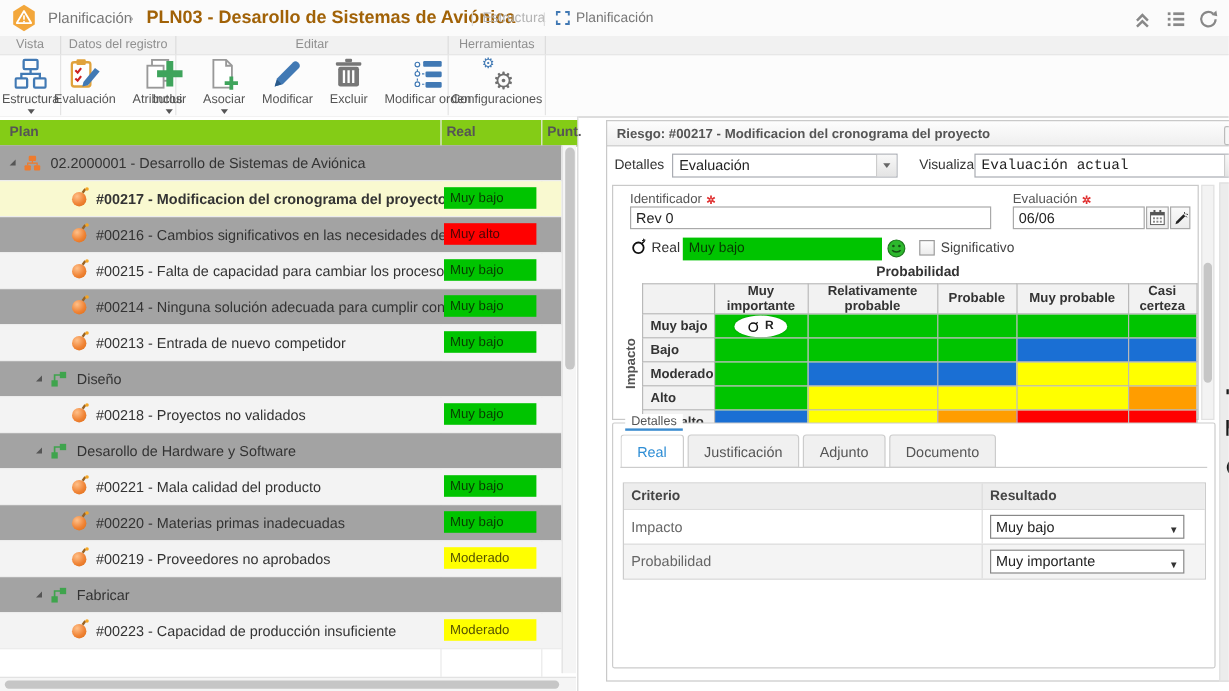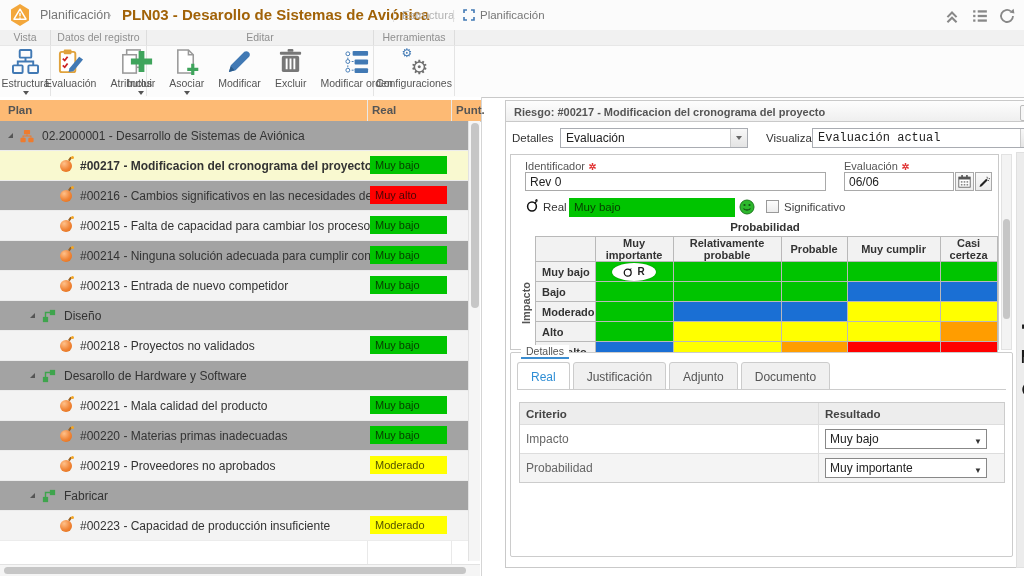--- a/index.html
+++ b/index.html
@@ -28,21 +28,21 @@
   .rbtn{display:flex;flex-direction:column;align-items:center;font-size:10.5px;color:#555;cursor:pointer;padding:1px 3px;}
   .rbtn .ric{width:27px;height:27px;display:block;position:relative;}
   .rbtn .rlabel{margin-top:2px;white-space:nowrap;}
   .caret{width:0;height:0;border-left:3.5px solid transparent;border-right:3.5px solid transparent;border-top:4px solid #555;margin-top:2px;}
   .gear{position:absolute;line-height:1;font-family:"DejaVu Sans",sans-serif;}
   .gear.small{font-size:12px;color:#4179b4;top:-1px;left:1px;}
   .gear.big{font-size:20px;color:#6f6f6f;right:-1px;bottom:-2px;}
 
   
   #leftpanel{left:0;top:97px;width:481px;height:479px;background:#fff;border-right:1px solid #d5d5d5;}
-  .theader{position:absolute;left:0;top:3px;width:481px;height:21px;background:#fdba74;border-bottom:1px solid #ccc;}
+  .theader{position:absolute;left:0;top:3px;width:481px;height:21px;background:#84cc16;border-bottom:1px solid #ccc;}
   .thl{position:absolute;top:0;height:21px;line-height:21px;font-size:11.5px;font-weight:bold;color:#555;}
   .colline{position:absolute;top:3px;height:464px;width:1px;background:#e9e9e9;}
   #rows{position:absolute;left:0;top:24px;width:468px;height:443px;overflow:hidden;}
   .trow{position:relative;height:30px;display:flex;align-items:center;border-bottom:1px solid #ececec;box-sizing:border-box;background:#a3a3a3;cursor:pointer;}
   .trow:nth-child(even){background:#f3f3f3;}
   .trow.sel{background:#f9f9d0;}
   .trow.lv0{padding-left:8px;}
   .trow.lv1{padding-left:30px;}
   .trow.lv2{padding-left:60px;}
   .exp{width:0;height:0;border-bottom:5px solid #555;border-left:5px solid transparent;margin-right:7px;flex:none;}
@@ -466,21 +466,21 @@
 
     <div class="mtitle">Probabilidad</div>
     <div class="impacto-v">Impacto</div>
     <table class="matrix">
       <tbody>
           <tr>
         <th style="width:58px;"></th>
         <th style="width:78px;">Muy importante</th>
         <th style="width:108px;">Relativamente probable</th>
         <th style="width:66px;">Probable</th>
-        <th style="width:93px;">Muy cumplir</th>
+        <th style="width:93px;">Muy probable</th>
         <th style="width:57px;">Casi certeza</th>
       </tr>
       <tr>
         <th class="rowh">Muy bajo</th>
         <td class="c-green">
           <div class="marker">
             <svg width="11" height="11" viewBox="0 0 14 14">
               <circle cx="6" cy="8.5" r="4.4" fill="#fff" stroke="#111" stroke-width="1.6"></circle>
               <path d="M8.6 5.4l2-2.2" stroke="#111" stroke-width="1.3" fill="none"></path>
                 </svg>

